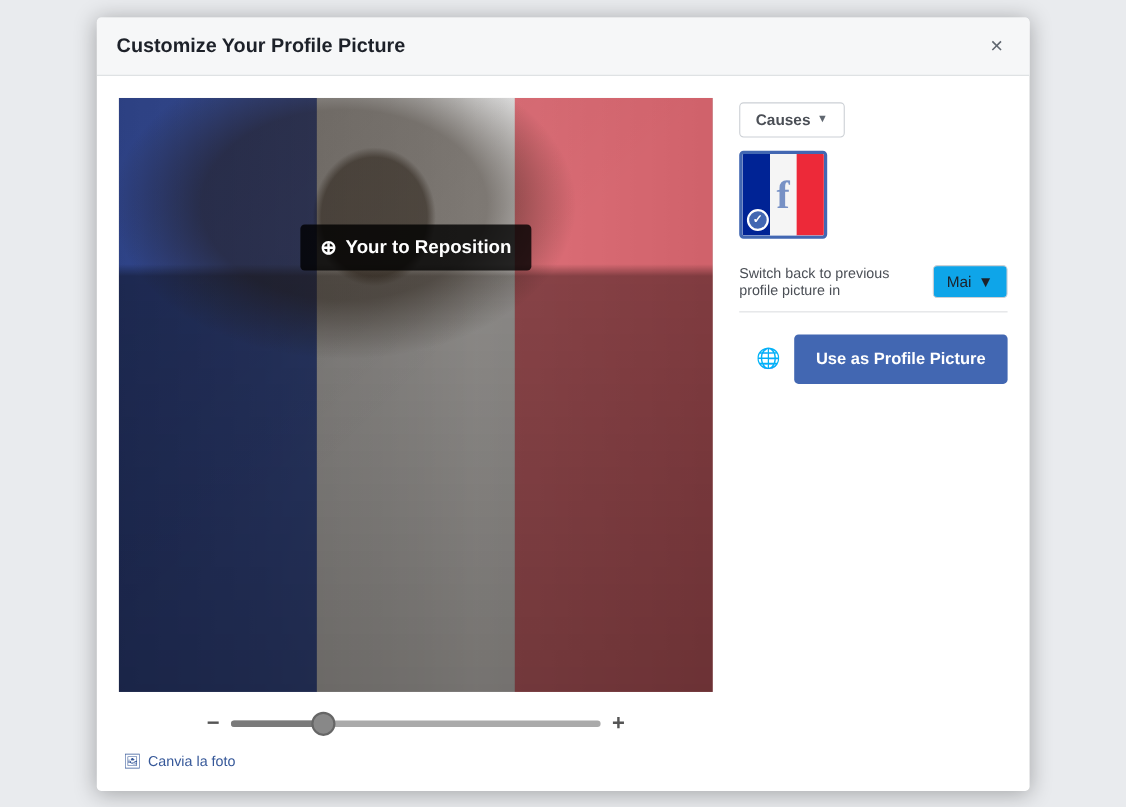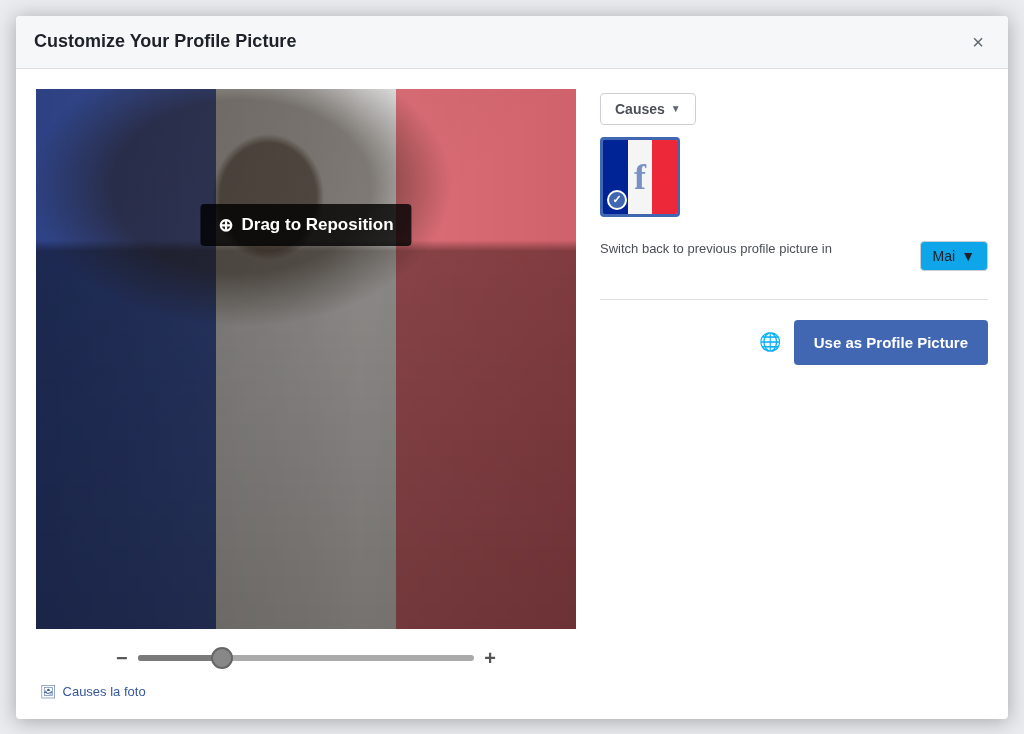--- a/index.html
+++ b/index.html
@@ -9,21 +9,21 @@
       display: flex;
       align-items: center;
       justify-content: center;
       min-height: 100vh;
     }
 
     .modal {
       background: #fff;
       border-radius: 4px;
       box-shadow: 0 2px 20px rgba(0,0,0,0.3);
-      width: 992px;
+      width: 848px;
       overflow: hidden;
     }
 
     .modal-header {
       display: flex;
       align-items: center;
       justify-content: space-between;
       padding: 14px 18px;
       border-bottom: 1px solid #dddfe2;
       background: #f6f7f8;
@@ -299,21 +299,21 @@
     }
 
     
     .spacer { flex: 1; }
 
     
     .switch-back-row {
       display: flex;
       align-items: flex-start;
       gap: 12px;
-      padding-bottom: 28px;
+      padding-bottom: 12px;
       border-bottom: 1px solid #dddfe2;
     }
 
     .switch-back-label {
       font-size: 13px;
       color: #4b4f56;
       flex: 1;
     }
 
     .mai-dropdown {
@@ -386,37 +386,37 @@
           <div class="flag-blue"></div>
           <div class="flag-white"></div>
           <div class="flag-red"></div>
         </div>
 
         <div class="person-silhouette"></div>
         <div class="depth-overlay"></div>
 
         <div class="drag-tooltip">
           <span class="drag-icon">⊕</span>
-          <span>Drag to Reposition</span>
+          <span>Your to Reposition</span>
         </div>
       </div>
 
       <div class="slider-row">
         <span class="slider-minus">−</span>
         <div class="slider-track">
           <div class="slider-fill"></div>
           <div class="slider-thumb"></div>
         </div>
         <span class="slider-plus">+</span>
       </div>
 
       <div class="upload-link-row">
         <a class="upload-link">
           <span>🖼</span>
-          <span>Causes la foto</span>
+          <span>Canvia la foto</span>
         </a>
       </div>
 
     </div>
 
     <div class="right-panel">
 
       <button class="causes-dropdown">
         <span>Causes</span>
         <span class="arrow">▼</span>

